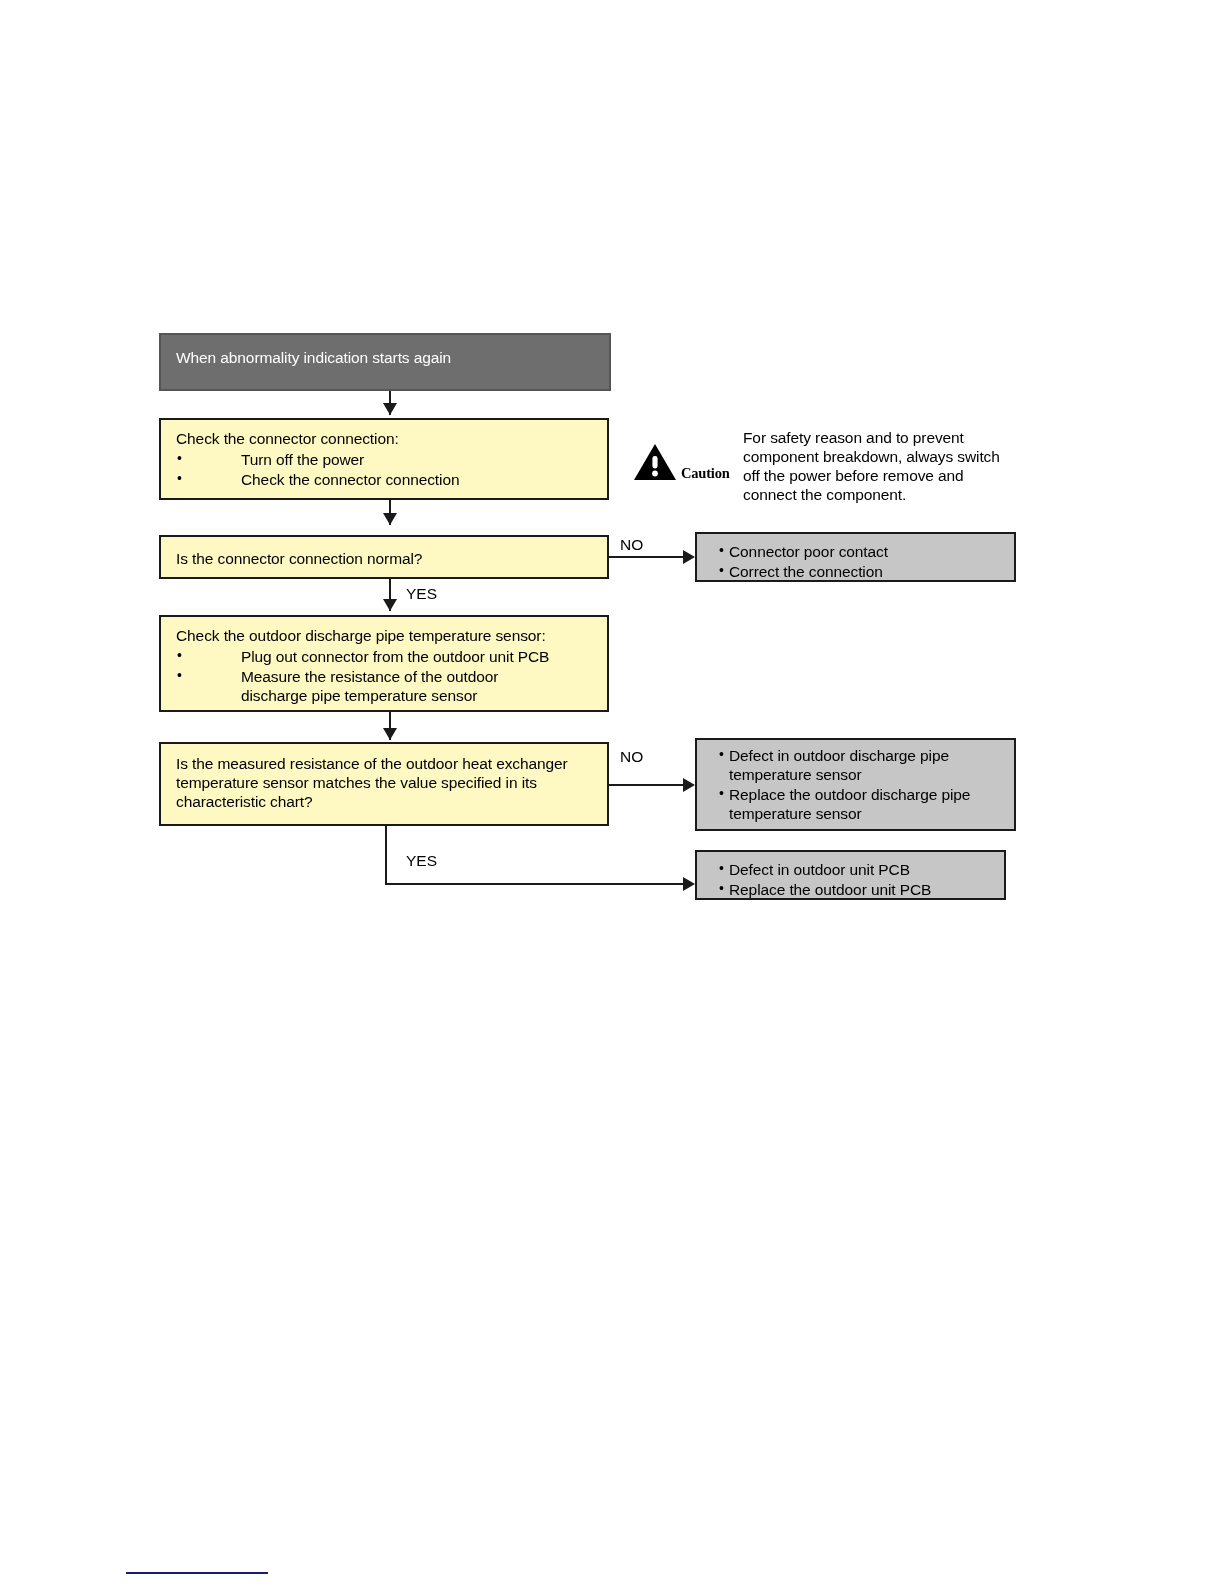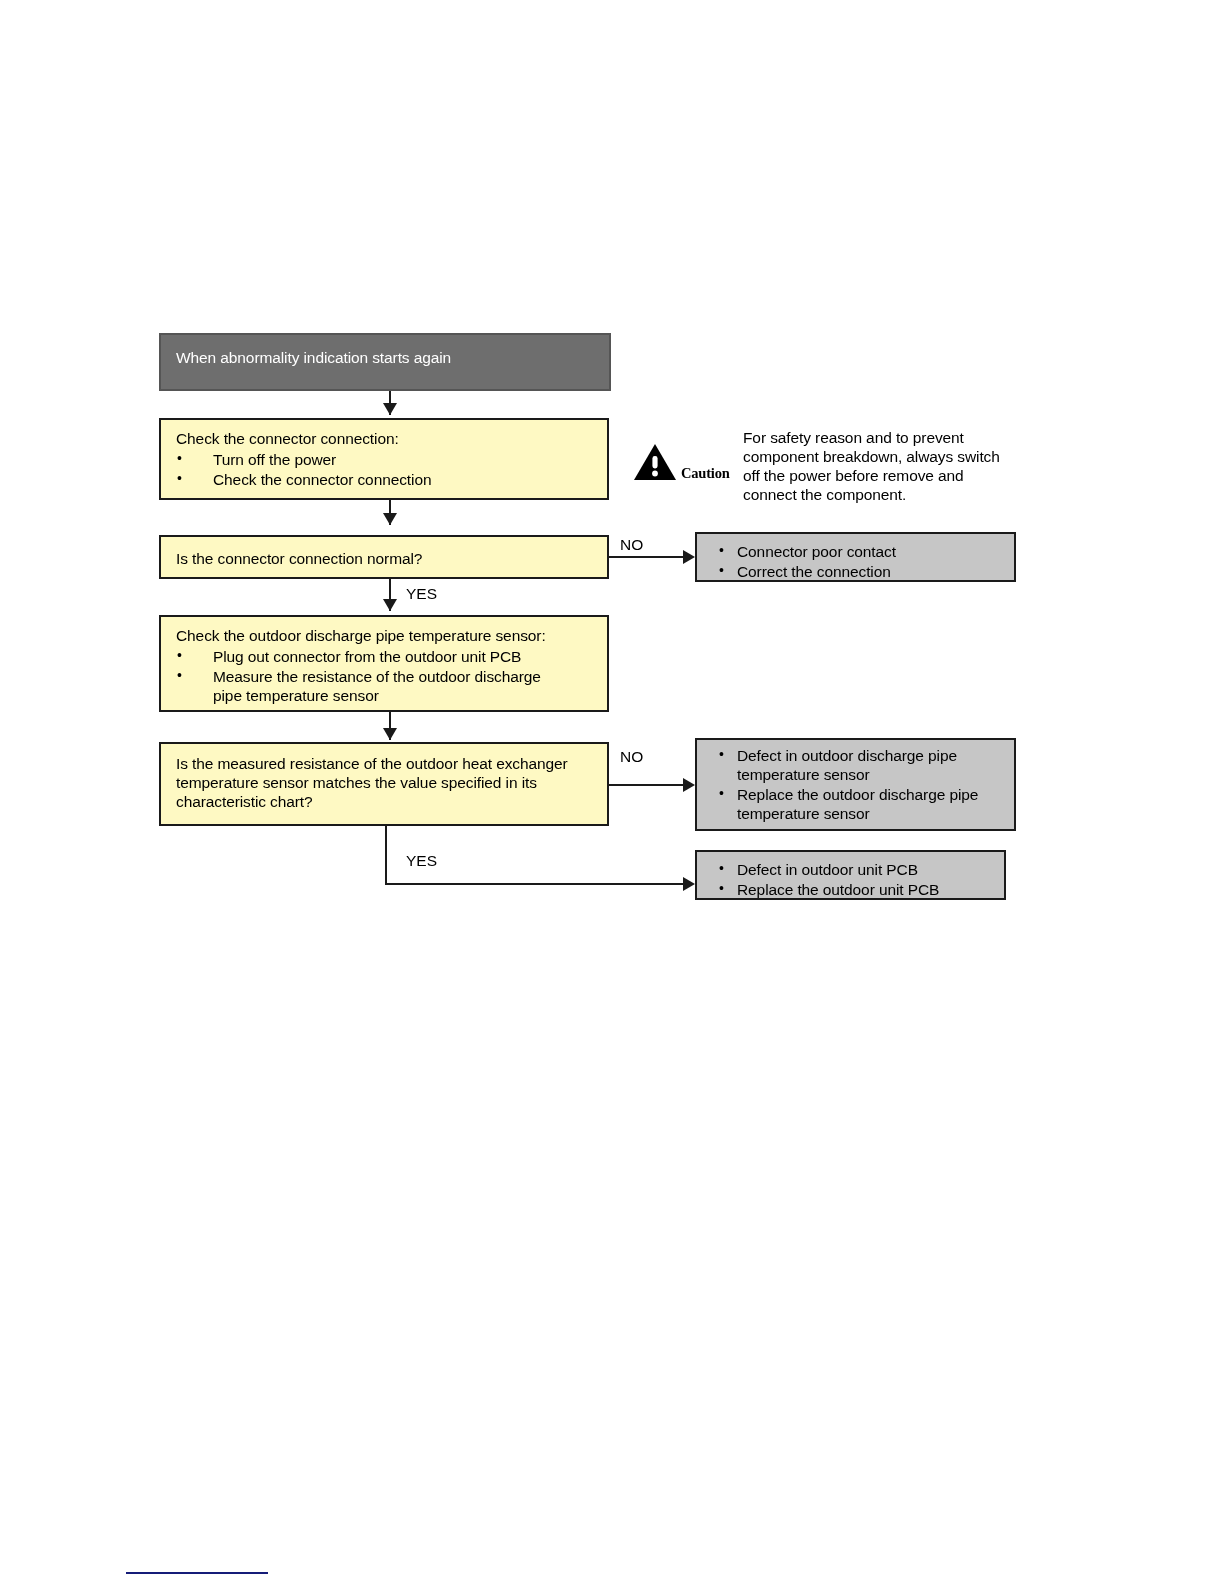--- a/index.html
+++ b/index.html
@@ -59,35 +59,35 @@
   }
 
   
   ul.blist {
     list-style: none;
     margin: 0;
     padding: 0;
   }
   ul.blist li {
     position: relative;
-    padding-left: 52px;
+    padding-left: 80px;
     font-size: 15.5px;
     line-height: 19px;
     letter-spacing: -0.1px;
     margin: 0 0 1px 0;
   }
   ul.blist li::before {
     content: "\2022";
     position: absolute;
     left: 16px;
     top: -1px;
     font-size: 14px;
   }
   .box-result ul.blist li {
-    padding-left: 40px;
+    padding-left: 32px;
   }
   .box-result ul.blist li::before {
     left: 22px;
   }
 
   
   .vline {
     position: absolute;
     width: 2px;
     background: #1a1a1a;

